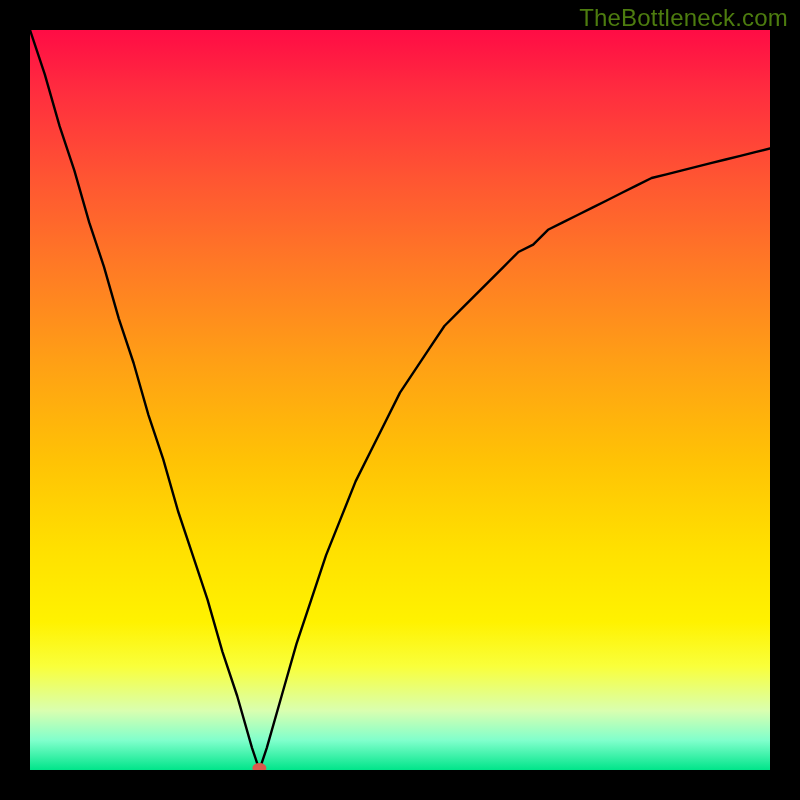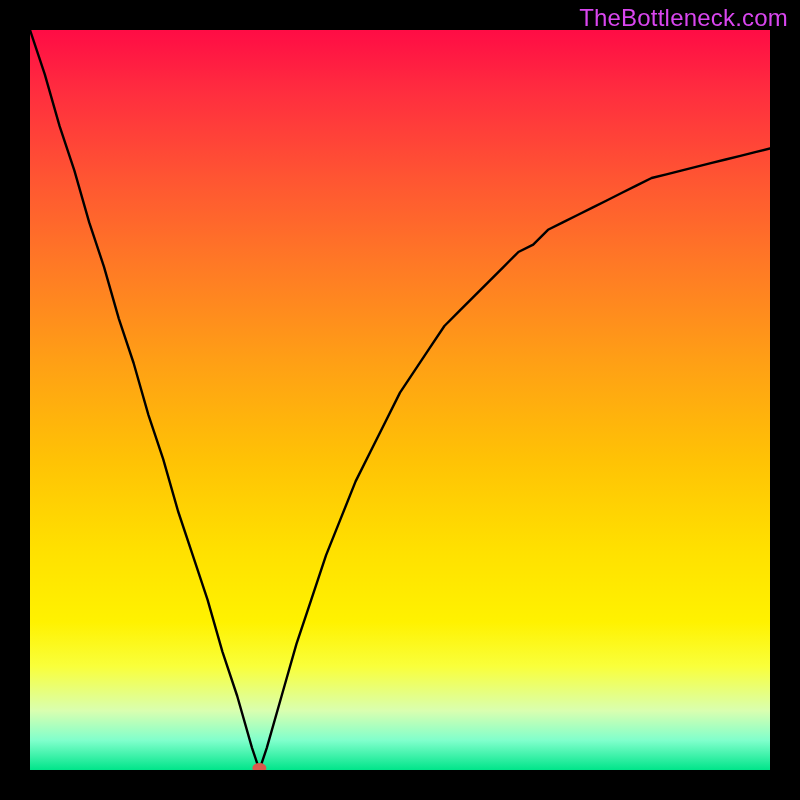--- a/index.html
+++ b/index.html
@@ -40,21 +40,21 @@
       #f9ff3b 86%,
       #d9ffb0 92%,
       #80ffcc 96%,
       #00e58a 100%
     );
   }
   .watermark {
     position: absolute;
     top: 4px;
     right: 12px;
-    color: #d946ef;
+    color: #4d7c0f;
     font-size: 24px;
     font-weight: 400;
     letter-spacing: 0.2px;
     user-select: none;
   }
   svg.curve {
     position: absolute;
     left: 0; top: 0;
     width: 740px;
     height: 740px;

